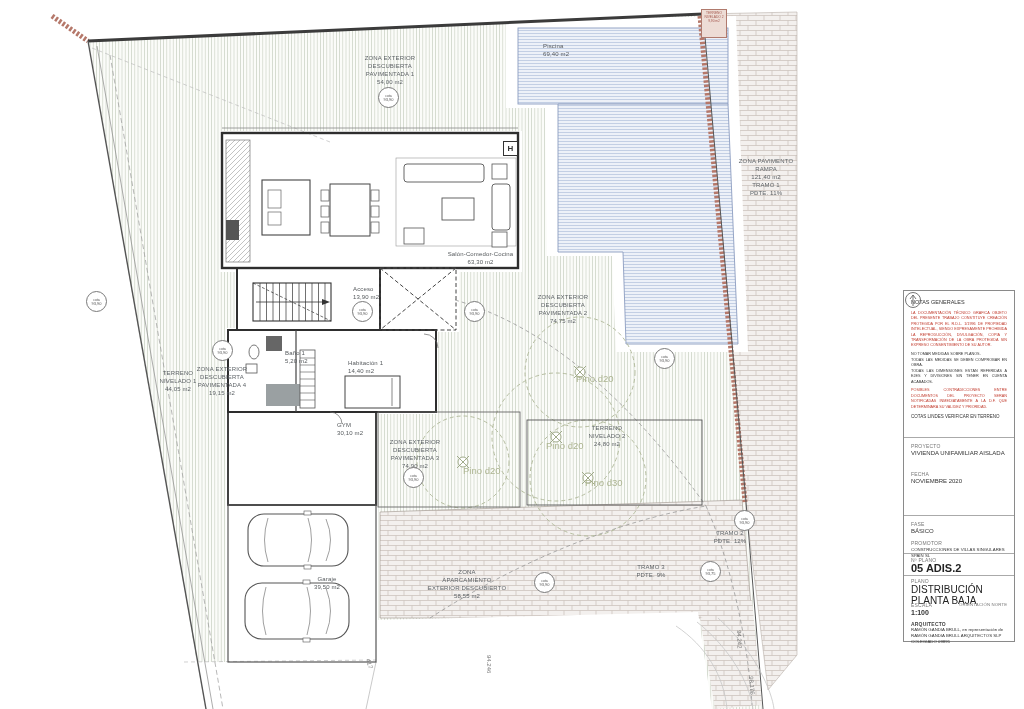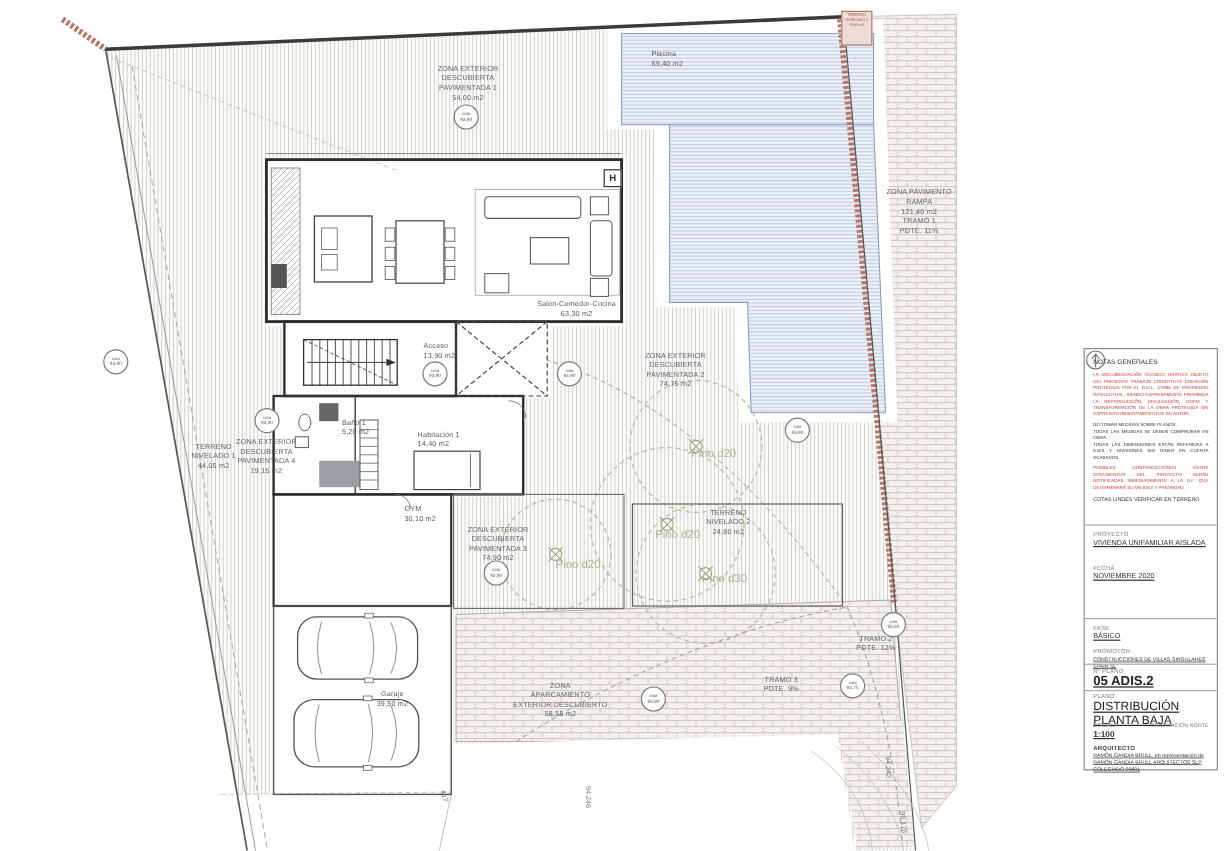--- a/index.html
+++ b/index.html
@@ -22,21 +22,21 @@
         border:1px solid #b07a6d;overflow:hidden;}
   .corner-in{width:48px;transform:scale(.5);transform-origin:0 0;font-size:6.5px;line-height:1.25;
         color:#a4574d;text-align:center;white-space:pre-line;padding-top:2px;}
   .hmark{position:absolute;left:503px;top:141px;width:13px;height:13px;border:1.2px solid #333;
         background:#fff;font-size:8px;font-weight:bold;color:#333;text-align:center;line-height:13px;}
   
   .tb{position:absolute;left:903px;top:290px;width:110px;height:350px;border:1px solid #8a8a8a;
       background:#fff;color:#444;}
   .tb .hr{position:absolute;left:0;right:0;height:0;border-top:1px solid #aaa;}
   .tb .fl{position:absolute;left:7px;font-size:5px;color:#777;letter-spacing:.2px;}
-  .tb .fv{position:absolute;left:7px;font-size:6px;color:#333;white-space:pre-line;text-decoration:underline;}
+  .tb .fv{position:absolute;left:7px;font-size:6px;color:#333;white-space:pre-line;}
   .tb .big{font-size:11px;font-weight:bold;color:#222;}
   .tb .plv{font-size:10px;color:#222;}
   .tb .esc{font-size:7px;font-weight:bold;}
   .fit{transform:scale(.62);transform-origin:0 0;width:160%;font-size:7px;line-height:1.35;
        white-space:pre-line;}
   .nt-title{position:absolute;left:7px;top:8px;font-size:5.5px;color:#333;}
   .notes-scale{position:absolute;left:7px;top:19px;width:192px;transform:scale(.5);
        transform-origin:0 0;font-size:7.5px;line-height:1.45;color:#333;text-align:justify;}
   .notes-scale p{margin:0 0 7px 0;}
   .rd{color:#c0392b;}

